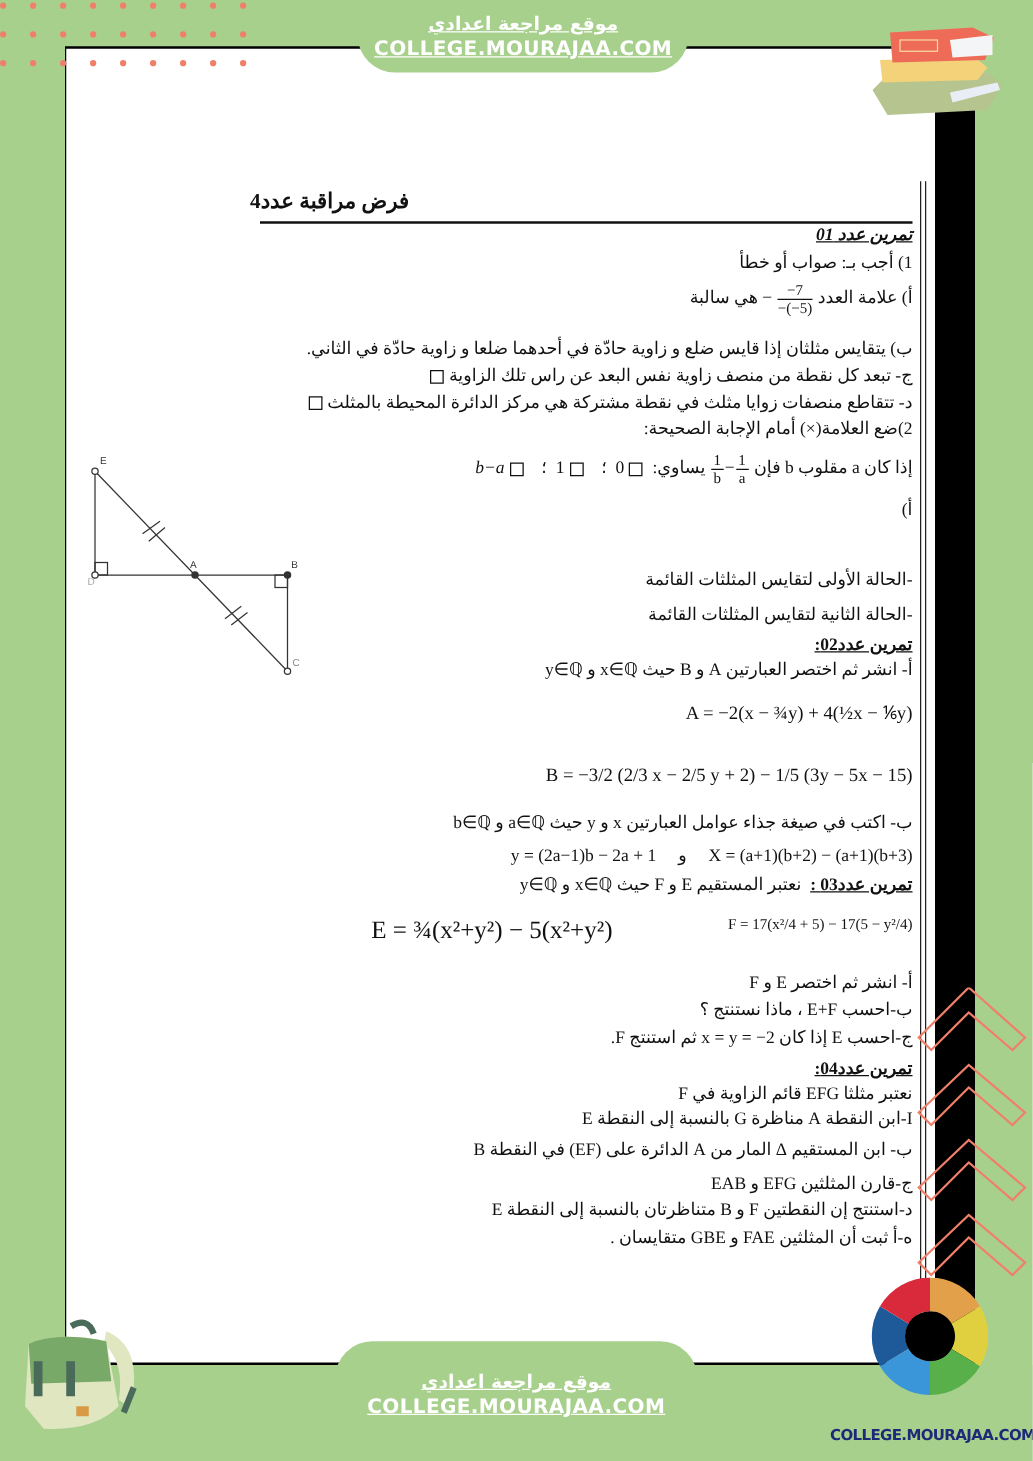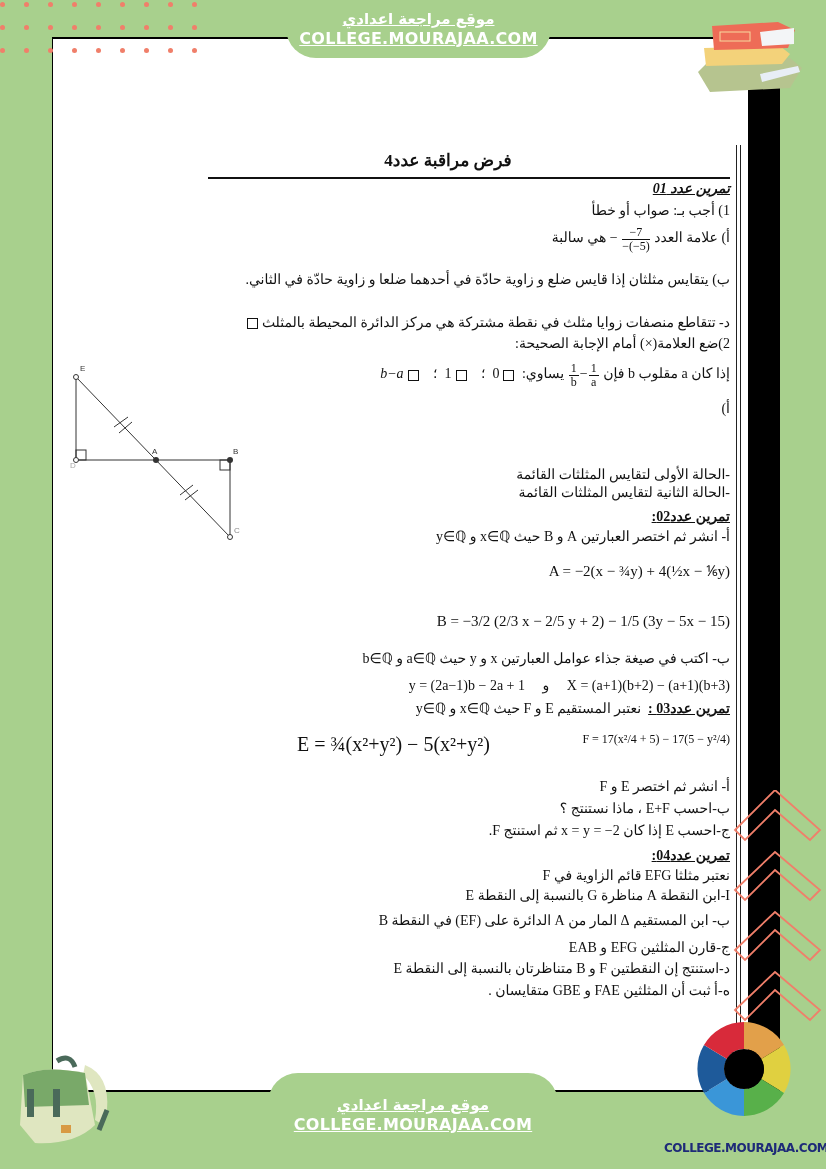--- a/index.html
+++ b/index.html
@@ -16,21 +16,21 @@
   .banner { position:absolute; background:#a8d08d; color:#fff; text-align:center; font-family:"DejaVu Sans", sans-serif; font-weight:bold; }
   .banner-top { left:286px; top:0; width:265px; height:58px; border-radius:0 0 30px 30px; }
   .banner-bottom { left:268px; top:1073px; width:290px; height:60px; border-radius:30px 30px 0 0; }
   .banner .ar { display:block; font-size:15px; text-decoration:underline; line-height:20px; }
   .banner .en { display:block; font-size:16px; text-decoration:underline; letter-spacing:0.3px; line-height:20px; }
   .banner-top .ar { padding-top:9px; }
   .banner-bottom .ar { padding-top:22px; }
 
   .doc-vline { position:absolute; left:736px; top:145px; width:3px; height:900px; border-left:1px solid #222; border-right:1px solid #222; }
   .doc { position:absolute; left:200px; top:150px; width:530px; direction:rtl; color:#111; font-size:14px; line-height:1.25; }
-  .title { font-size:17px; font-weight:bold; text-align:center; padding-right:34px; }
+  .title { font-size:17px; font-weight:bold; text-align:left; padding-right:34px; }
   .title-rule { position:absolute; left:8px; top:27px; width:522px; height:2px; background:#111; }
   .ex-h { font-weight:bold; text-decoration:underline; font-size:14px; }
   .ex-h.italic { font-style:italic; }
   .ln { white-space:nowrap; position:absolute; right:0; }
   .chk { display:inline-block; width:9px; height:9px; border:1.2px solid #111; vertical-align:middle; margin:0 4px; }
   .math { font-family:"Liberation Serif", serif; direction:ltr; unicode-bidi:embed; }
   .frac { display:inline-block; vertical-align:middle; text-align:center; font-size:12px; line-height:1.05; margin:0 1px; }
   .frac span { display:block; }
   .frac .num { border-bottom:1px solid #111; padding:0 2px; }
 
@@ -103,32 +103,33 @@
   <div class="title-rule"></div>
 
   <div class="ln ex-h italic" style="top:30px">تمرين عدد 01</div>
   <div class="ln" style="top:52px">1) أجب بـ: صواب أو خطأ</div>
   <div class="ln" style="top:76px">
     <span>أ) علامة العدد</span>
     <span class="frac math"><span class="num">−7</span><span>−(−5)</span></span>
     <span>− هي سالبة</span>
   </div>
   <div class="ln" style="top:121px">ب) يتقايس مثلثان إذا قايس ضلع و زاوية حادّة في أحدهما ضلعا و زاوية حادّة في الثاني.</div>
+  <div class="ln" style="top:143px"><span>ج- تبعد كل نقطة من منصف زاوية نفس البعد عن راس تلك الزاوية</span><span class="chk"></span></div>
   <div class="ln" style="top:164px"><span>د- تتقاطع منصفات زوايا مثلث في نقطة مشتركة هي مركز الدائرة المحيطة بالمثلث</span><span class="chk"></span></div>
   <div class="ln" style="top:185px">2)ضع العلامة(×) أمام الإجابة الصحيحة:</div>
   <div class="ln" style="top:212px">
     <span>إذا كان a مقلوب b فإن</span>
     <span class="math"><span class="frac"><span class="num">1</span><span>b</span></span>−<span class="frac"><span class="num">1</span><span>a</span></span></span>
     <span>يساوي:</span>
     <span class="chk"></span><span class="math">0</span> &nbsp;؛&nbsp;&nbsp;
     <span class="chk"></span><span class="math">1</span> &nbsp;؛&nbsp;&nbsp;
     <span class="chk"></span><span class="math" style="font-style:italic">b−a</span>
   </div>
   <div class="ln" style="top:250px">أ)</div>
-  <div class="ln" style="top:316px">-الحالة الأولى لتقايس المثلثات القائمة</div>
+  <div class="ln" style="top:306px">-الحالة الأولى لتقايس المثلثات القائمة</div>
   <div class="ln" style="top:334px">-الحالة الثانية لتقايس المثلثات القائمة</div>
 
   <div class="ln ex-h" style="top:358px">تمرين عدد02:</div>
   <div class="ln" style="top:378px">أ- انشر ثم اختصر العبارتين A و B حيث x∈ℚ و y∈ℚ</div>
   <div class="ln math" style="top:412px;font-size:15px">A = −2(x − ¾y) + 4(½x − ⅙y)</div>
   <div class="ln math" style="top:462px;font-size:15px">B = −3/2 (2/3 x − 2/5 y + 2) − 1/5 (3y − 5x − 15)</div>
   <div class="ln" style="top:500px">ب- اكتب في صيغة جذاء عوامل العبارتين x و y حيث a∈ℚ و b∈ℚ</div>
   <div class="ln" style="top:527px">
     <span class="math">X = (a+1)(b+2) − (a+1)(b+3)</span>&nbsp;&nbsp;&nbsp;&nbsp;&nbsp;<span>و</span>&nbsp;&nbsp;&nbsp;&nbsp;&nbsp;<span class="math">y = (2a−1)b − 2a + 1</span>
   </div>

